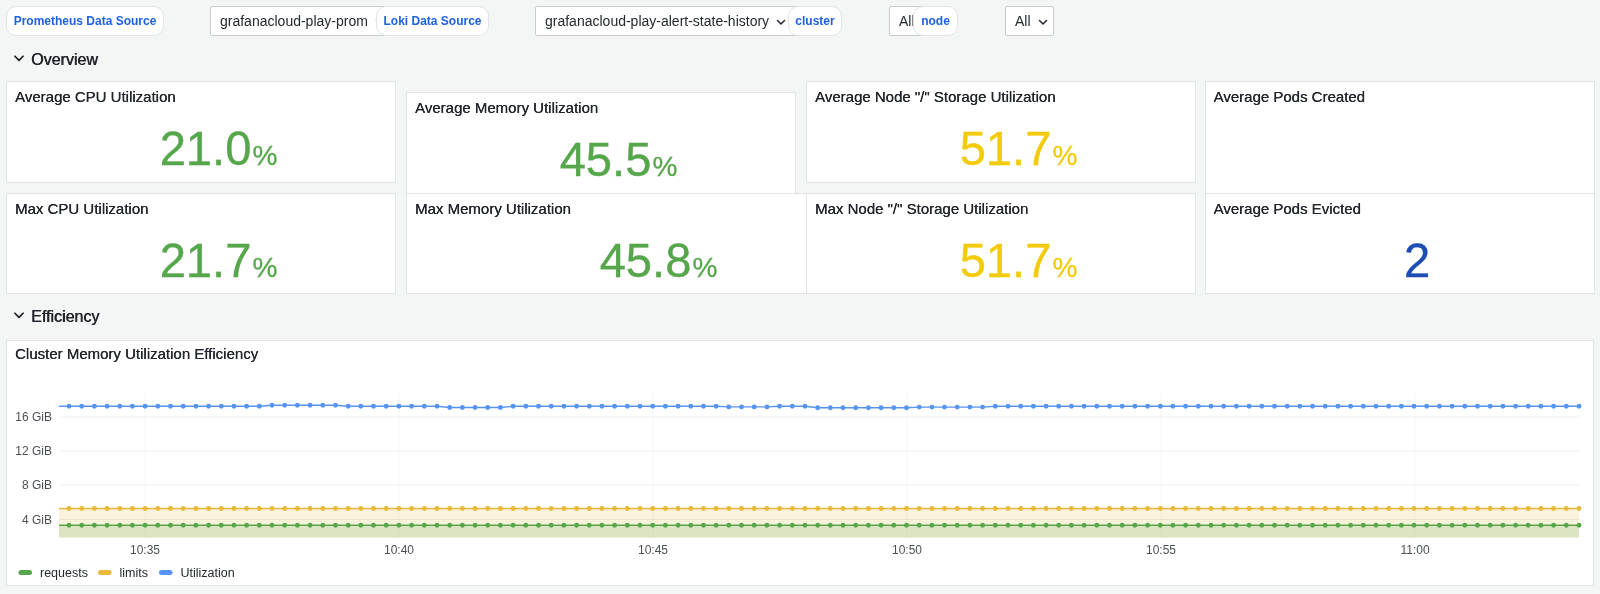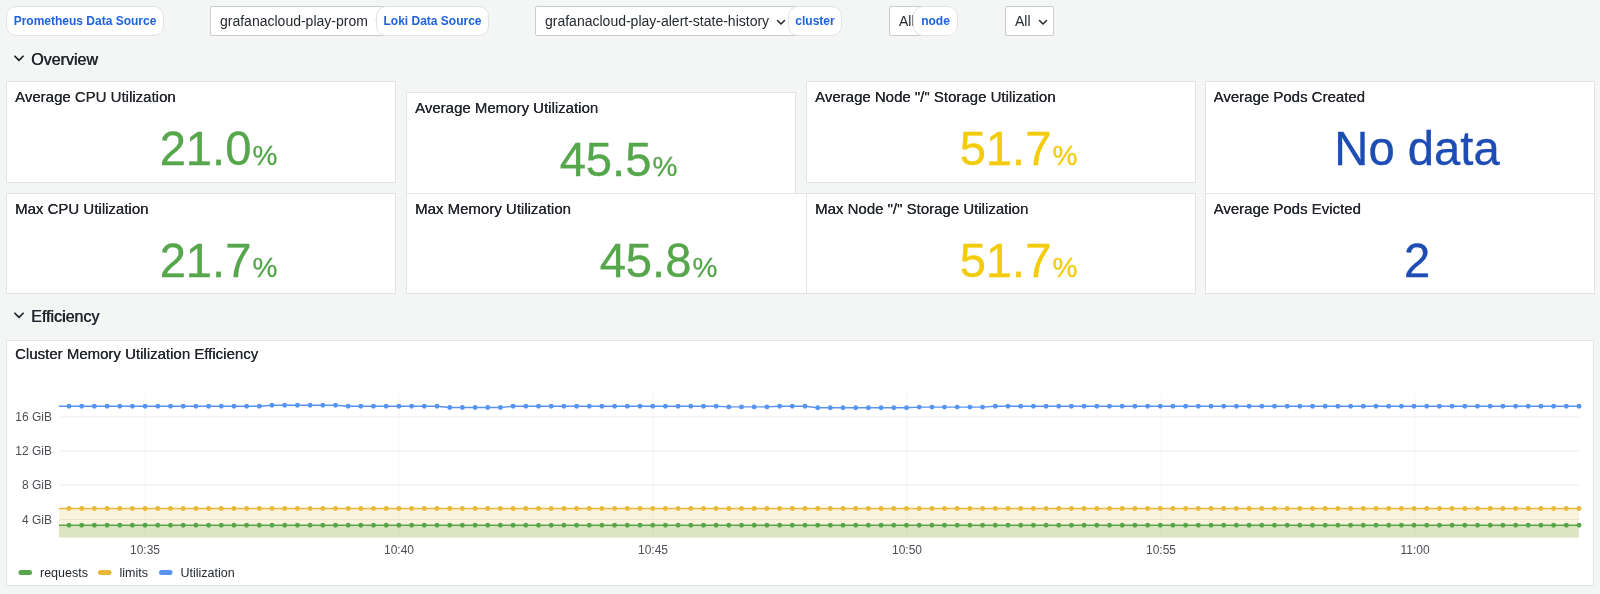--- a/index.html
+++ b/index.html
@@ -75,23 +75,20 @@
   </div>
 <div class="panel" style="left:806px;top:81px;width:390px;height:102px">
     <div class="ptitle">Average Node "/" Storage Utilization</div>
     <div class="val" style="color:#F2CC0C">
       <span class="big">51.7</span>
       <span class="suf">%</span>
     </div>
   </div>
 <div class="panel" style="left:1204.5px;top:81px;width:390px;height:130px">
     <div class="ptitle">Average Pods Created</div>
-    <div class="val" style="color:#1d4db4">
-      <span class="big">No data</span>
-    </div>
   </div>
 <div class="panel" style="left:6px;top:192.5px;width:390px;height:101px">
     <div class="ptitle">Max CPU Utilization</div>
     <div class="val" style="color:#56A64B">
       <span class="big">21.7</span>
       <span class="suf">%</span>
     </div>
   </div>
 <div class="panel" style="left:406px;top:192.5px;width:470px;height:101px">
     <div class="ptitle">Max Memory Utilization</div>

